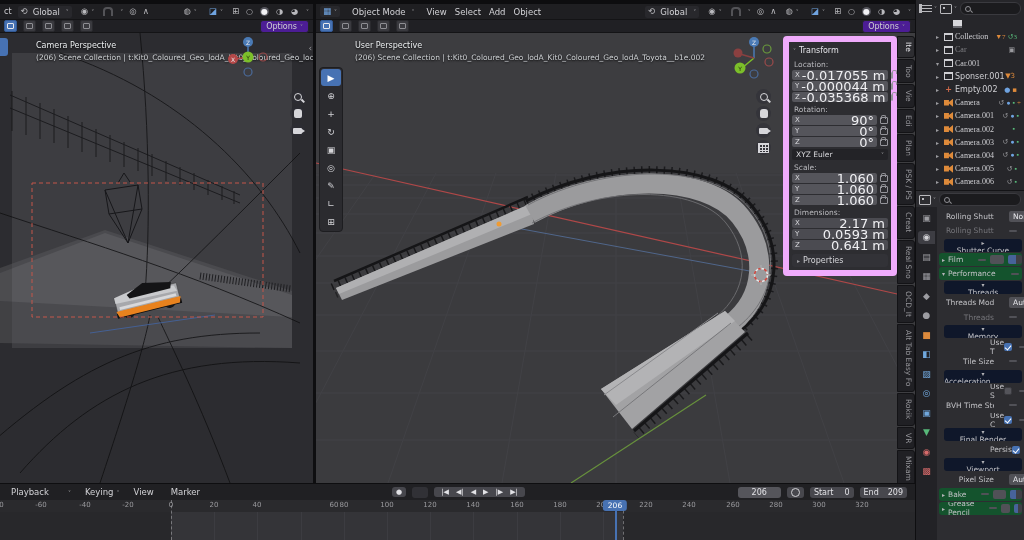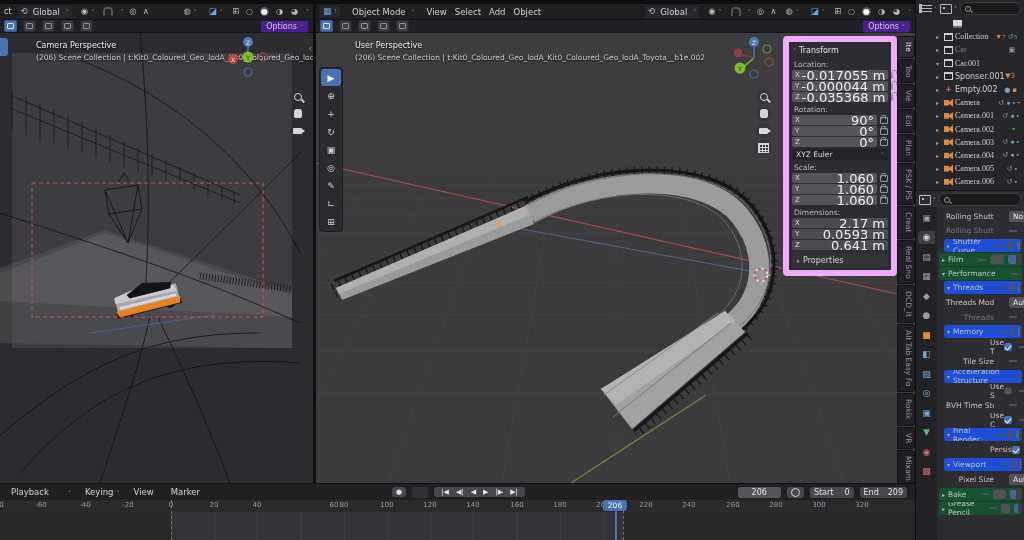--- a/index.html
+++ b/index.html
@@ -89,21 +89,21 @@
   .bdg.o{color:#de8a3a;}.bdg.b{color:#6fa3e0;}.bdg.g{color:#57b879;}.bdg.y{color:#9a9a9e;}
   
   #props{position:absolute;left:0;top:190px;width:108px;bottom:0;background:#2d2d31;border-top:1px solid #131316;}
   #ptabs{position:absolute;left:0;top:16px;width:21px;bottom:0;background:#222226;display:flex;flex-direction:column;align-items:center;padding-top:4px;gap:6.5px;}
   .ptab{width:17px;height:13px;display:flex;align-items:center;justify-content:center;font-size:9px;border-radius:3px 0 0 3px;}
   .ptab.active{background:#3d3d43;}
   #pbody{position:absolute;left:21px;top:16px;right:0;bottom:0;overflow:hidden;padding-top:2px;}
   .prow{height:14.6px;display:flex;align-items:center;font-size:7.5px;color:#c2c2c6;overflow:hidden;}
   .prow .arr{width:9px;text-align:center;color:#b2b2b6;font-size:6px;flex:none;}
   .prow.h1{background:#14532d;border-radius:3px;margin:1px 2px;height:13px;}
-  .prow.h2{background:#1d4ed8;border-radius:3px;margin:1px 2px 1px 7px;height:13px;}
+  .prow.h2{background:#0f172a;border-radius:3px;margin:1px 2px 1px 7px;height:13px;flex-direction:column;}
   .prow.prop .plabel,.prow.field .plabel,.prow.slider .plabel{width:48px;text-align:right;flex:none;overflow:hidden;white-space:nowrap;}
   .prow .pval{margin-left:4px;background:#515157;border-radius:2px;padding:1px 4px;color:#e8e8ec;white-space:nowrap;}
   .prow .pfield{margin-left:4px;width:40px;height:9px;background:#515157;border-radius:2px;}
   .prow .pslider{margin-left:4px;width:40px;height:9px;background:#3f3f45;border-radius:2px;overflow:hidden;}
   .prow .pslider::after{content:"";display:block;width:55%;height:100%;background:#47639a;}
   .prow.dim .plabel{color:#75757a;}
   .prow.check{padding-left:44px;}
   .cb{width:8px;height:8px;border-radius:2px;flex:none;margin-right:3px;position:relative;}
   .cb.on{background:#4772b3;}
   .cb.on::after{content:"";position:absolute;left:2px;top:1px;width:3px;height:5px;border:solid #fff;border-width:0 1.5px 1.5px 0;transform:rotate(40deg);}

